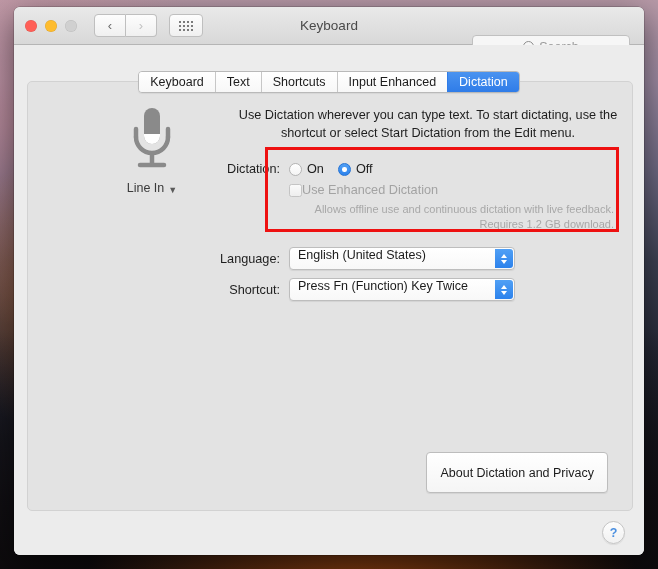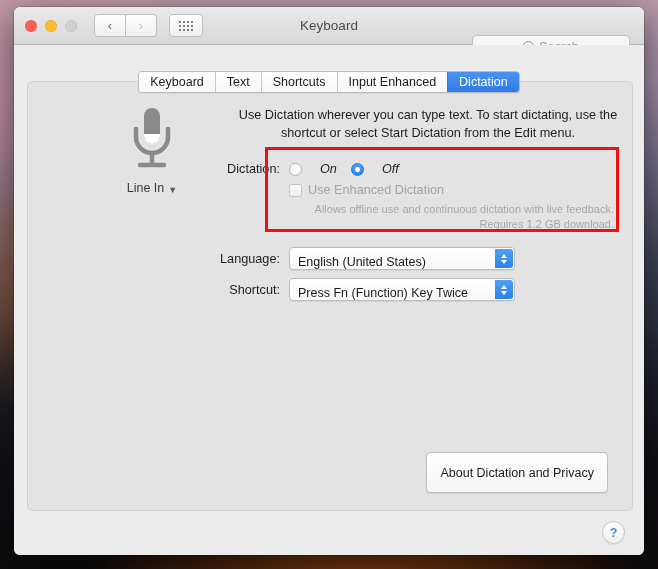--- a/index.html
+++ b/index.html
@@ -270,21 +270,21 @@
     text-align: right;
     font-size: 12.7px;
     color: #1e1e1e;
     margin-right: 9px;
     flex: 0 0 90px;
   }
 
   #row-dictation { left: 162px; top: 80px; }
 
   .radio-group { display: flex; align-items: center; gap: 14px; }
-  .radio-opt { display: flex; align-items: flex-end; gap: 18px; font-style: italic; }
+  .radio-opt { display: flex; align-items: flex-end; gap: 5px; }
   .radio {
     width: 13px; height: 13px;
     border-radius: 50%;
     background: linear-gradient(to bottom, #ffffff, #f4f4f4);
     border: 1px solid #b4b4b4;
     box-sizing: border-box;
     display: block;
     position: relative;
   }
   .radio.checked {
@@ -301,21 +301,21 @@
     border-radius: 50%;
   }
   .radio-label { font-size: 12.7px; color: #1e1e1e; }
 
   #row-enhanced {
     position: absolute;
     left: 261px;
     top: 101px;
     display: flex;
     align-items: center;
-    gap: 6px;
+    gap: 0;
   }
   .checkbox {
     width: 13px; height: 13px;
     border-radius: 2.5px;
     background: linear-gradient(to bottom, #fafafa, #eeeeee);
     border: 1px solid #c4c4c4;
     box-sizing: border-box;
     display: block;
   }
   .checkbox-label {
@@ -336,21 +336,21 @@
   #row-language { left: 162px; top: 165px; }
   #row-shortcut { left: 162px; top: 196px; }
 
   .popup {
     position: relative;
     height: 21px;
     background: linear-gradient(to bottom, #ffffff, #f8f8f8);
     border: 1px solid #bdbdbd;
     border-radius: 4px;
     display: flex;
-    align-items: flex-end;
+    align-items: flex-start;
     box-shadow: 0 1px 1px rgba(0,0,0,0.07);
   }
   .popup .value {
     font-size: 12.5px;
     color: #1b1b1b;
     padding-left: 8px;
     padding-right: 26px;
     white-space: nowrap;
   }
   .popup .arrows {

